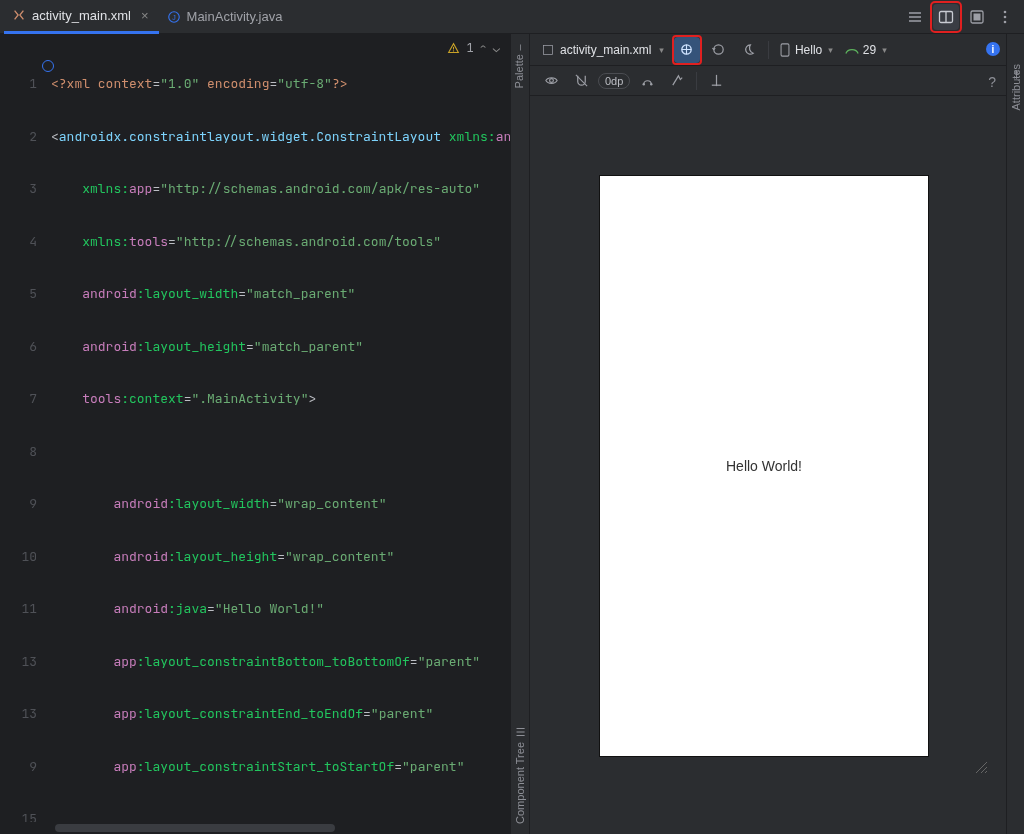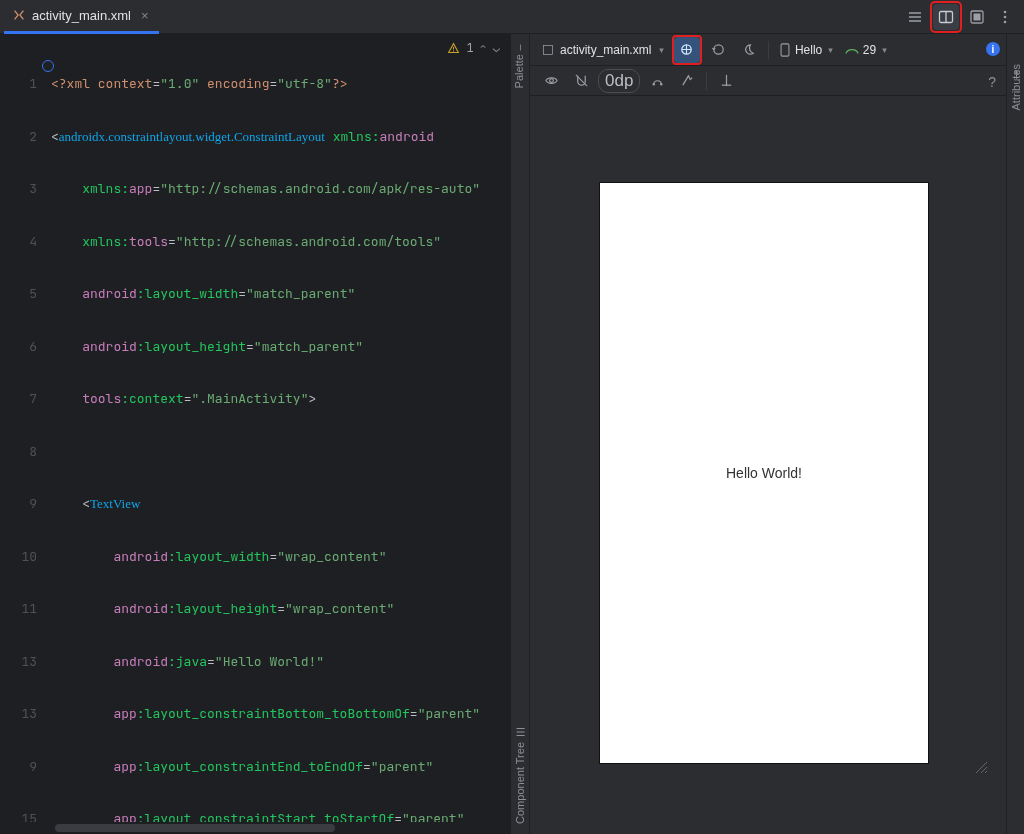--- a/index.html
+++ b/index.html
@@ -46,21 +46,21 @@
   .main { flex:1; display:flex; min-height:0; }
 
   
   .code-pane { width:510px; display:flex; flex-direction:column; background:#1e1f22; min-width:0;}
   .editor { flex:1; display:flex; font-family:"JetBrains Mono","Consolas",monospace; font-size:13px; line-height:17.5px; white-space:pre; position:relative; overflow:hidden;}
   .gutter { width:45px; text-align:right; color:#4f5157; padding-top:6px; padding-right:8px; user-select:none; position:relative;}
   .gutter div { height:17.5px; }
   .gutter .bp { position:absolute; right:-9px; top:calc(6px + 17.5px*1 + 2px); width:12px; height:12px; border-radius:50%; border:1.5px solid #3573f0; }
   .code { flex:1; padding-top:6px; padding-left:6px; overflow:hidden;}
   .code div { height:17.5px; }
-  .t-punc{color:#bcbec4;} .t-tag{color:#0ea5e9;font-family:Liberation Serif, serif;} .t-attr{color:#22c55e;}
+  .t-punc{color:#bcbec4;} .t-tag{color:#7dd3fc;} .t-attr{color:#22c55e;}
   .t-ns{color:#c77dbb;} .t-val{color:#6aab73;}
   .t-prolog{color:#cf8e6d;}
 
   .top-warn {
     position:absolute; right:10px; top:6px;
     display:flex; align-items:center; gap:6px; color:#a0a2a8;
     font-size:12px;
   }
   .hscroll { height:12px; background:#1e1f22; position:relative;}
   .hscroll::before{content:"";position:absolute;left:55px;top:2px;width:280px;height:8px;background:#3a3c41;border-radius:4px;}
@@ -84,28 +84,28 @@
   .prev-toolbar, .prev-toolbar2 {
     height:30px; display:flex; align-items:center; padding:0 8px; gap:4px;
     border-bottom:1px solid #1e1f22; font-size:12px; color:#a0a2a8;
   }
   .prev-toolbar { height:32px;}
   .seg { display:flex; align-items:center; gap:4px; padding:2px 4px; }
   .sel { color:#dfe1e5; }
   .dropdown-caret{ font-size:9px; color:#888; margin-left:2px;}
   .divider{ width:1px; height:18px; background:#3a3c41; margin:0 2px;}
   .right-push{ margin-left:auto; display:flex; align-items:center; gap:6px;}
-  .pill{ padding:1px 6px; border:1px solid #4a4c51; border-radius:10px; font-size:17px; color:#bcbec4;}
+  .pill{ padding:1px 6px; border:1px solid #4a4c51; border-radius:10px; font-size:11px; color:#bcbec4;}
   .badge-prev { display:flex; align-items:center; gap:6px; color:#d0d2d8; }
 
   .canvas-area{
     flex:1; position:relative; background:#2b2d30;
   }
   .device{
-    position:absolute; left:70px; top:87px;
+    position:absolute; left:70px; top:80px;
     width:328px; height:580px; background:#fff; color:#333;
     display:flex; align-items:center; justify-content:center;
     font-size:14px; box-shadow:0 0 0 1px #111;
   }
   .resize-grip{
     position:absolute; right:36px; bottom:60px; color:#555;
   }
   .attr-rail{
     position:absolute; right:0; top:0; bottom:0; width:18px;
     background:#2b2d30; border-left:1px solid #1e1f22;
@@ -136,20 +136,29 @@
 
 <div class="tabs-row">
   <div class="tab">
     <span>
       <svg width="14" height="14" viewBox="0 0 16 16">
           <path d="M3 3l4 5-4 5M13 3l-4 5 4 5" stroke="#cf8e6d" stroke-width="1.5" fill="none"></path>
         </svg>
     </span>
     <span>activity_main.xml</span>
     <span class="close-x">×</span>
+  </div>
+  <div class="tab2">
+    <span>
+      <svg width="14" height="14" viewBox="0 0 16 16">
+          <circle cx="8" cy="8" r="6" fill="none" stroke="#3573f0" stroke-width="1.3"></circle>
+          <text x="8" y="11" font-size="8" text-anchor="middle" fill="#3573f0">J</text>
+        </svg>
+    </span>
+    <span>MainActivity.java</span>
   </div>
   <div class="tabs-spacer"></div>
   <div class="top-right">
     <div class="icon-btn">
       <svg width="16" height="16" viewBox="0 0 16 16">
           <path d="M2 4h12M2 8h12M2 12h12" stroke="#9d9fa6" stroke-width="1.5"></path>
         </svg>
     </div>
     <div class="redbox">
       <div class="icon-btn" style="background:#3a3d44;">
@@ -212,21 +221,20 @@
       </div>
       <div class="code">
         <div><span class="t-prolog">&lt;?</span><span class="t-prolog">xml context</span><span class="t-punc">=</span><span class="t-val">"1.0"</span><span class="t-prolog"> encoding</span><span class="t-punc">=</span><span class="t-val">"utf-8"</span><span class="t-prolog">?&gt;</span></div>
         <div><span class="t-punc">&lt;</span><span class="t-tag">androidx.constraintlayout.widget.ConstraintLayout</span><span class="t-attr"> xmlns:</span><span class="t-ns">android</span></div>
         <div><span>    </span><span class="t-attr">xmlns:</span><span class="t-ns">app</span><span class="t-punc">=</span><span class="t-val">"http://schemas.android.com/apk/res-auto"</span></div>
         <div><span>    </span><span class="t-attr">xmlns:</span><span class="t-ns">tools</span><span class="t-punc">=</span><span class="t-val">"http://schemas.android.com/tools"</span></div>
         <div><span>    </span><span class="t-ns">android</span><span class="t-attr">:layout_width</span><span class="t-punc">=</span><span class="t-val">"match_parent"</span></div>
         <div><span>    </span><span class="t-ns">android</span><span class="t-attr">:layout_height</span><span class="t-punc">=</span><span class="t-val">"match_parent"</span></div>
         <div><span>    </span><span class="t-ns">tools</span><span class="t-attr">:context</span><span class="t-punc">=</span><span class="t-val">".MainActivity"</span><span class="t-punc">&gt;</span></div>
         <div><span></span></div>
-        <div><span>    </span><span class="t-punc">&lt;</span><span class="t-tag">TextView</span></div>
         <div><span>        </span><span class="t-ns">android</span><span class="t-attr">:layout_width</span><span class="t-punc">=</span><span class="t-val">"wrap_content"</span></div>
         <div><span>        </span><span class="t-ns">android</span><span class="t-attr">:layout_height</span><span class="t-punc">=</span><span class="t-val">"wrap_content"</span></div>
         <div><span>        </span><span class="t-ns">android</span><span class="t-attr">:java</span><span class="t-punc">=</span><span class="t-val">"Hello World!"</span></div>
         <div><span>        </span><span class="t-ns">app</span><span class="t-attr">:layout_constraintBottom_toBottomOf</span><span class="t-punc">=</span><span class="t-val">"parent"</span></div>
         <div><span>        </span><span class="t-ns">app</span><span class="t-attr">:layout_constraintEnd_toEndOf</span><span class="t-punc">=</span><span class="t-val">"parent"</span></div>
         <div><span>        </span><span class="t-ns">app</span><span class="t-attr">:layout_constraintStart_toStartOf</span><span class="t-punc">=</span><span class="t-val">"parent"</span></div>
         
         
         
       </div>

